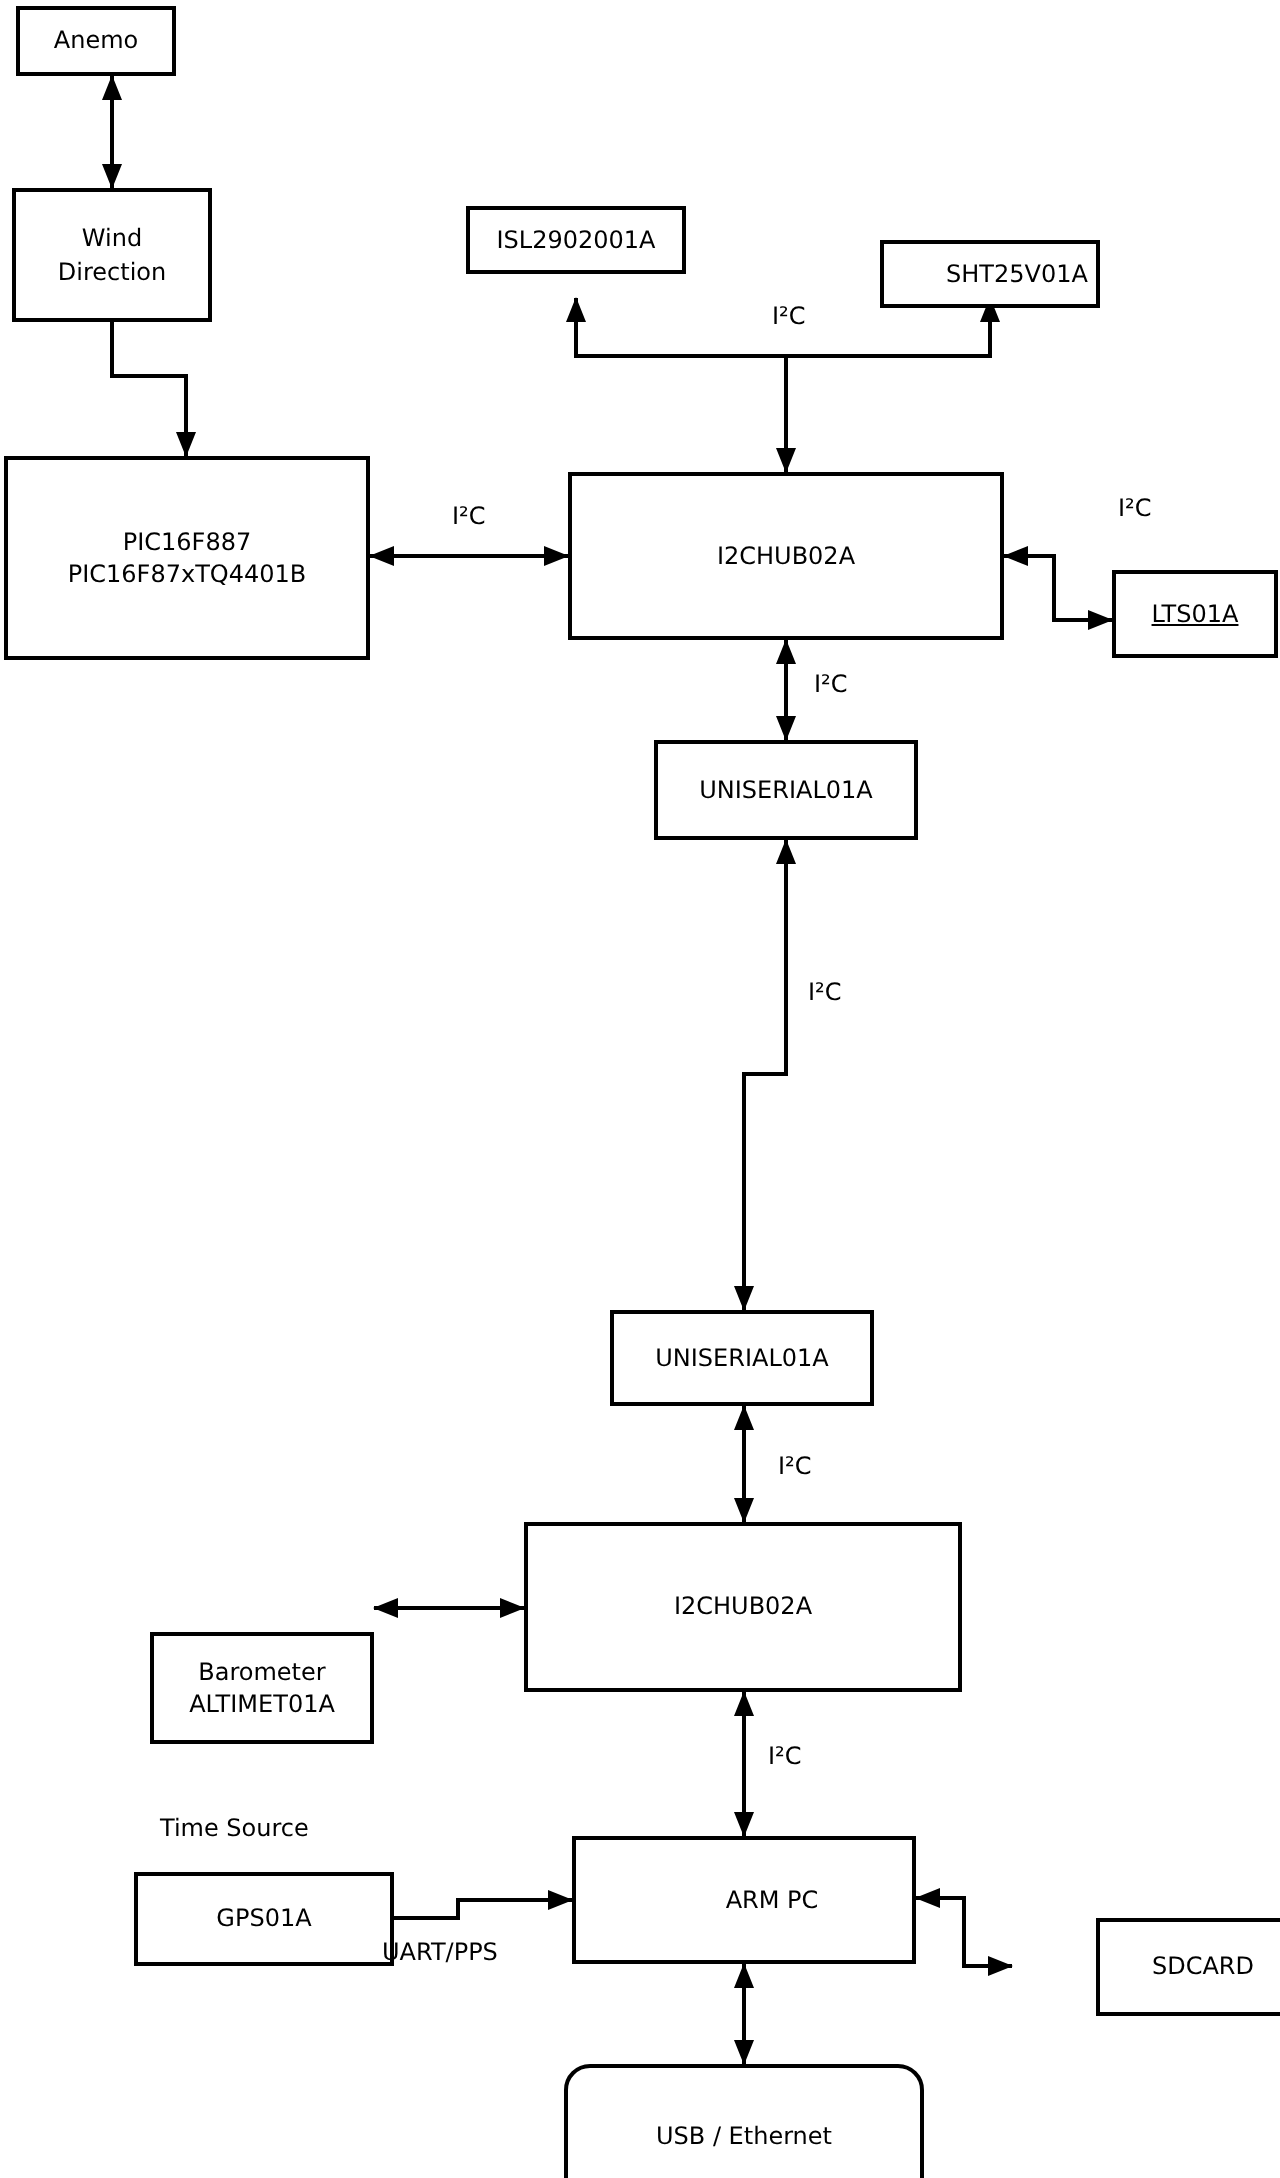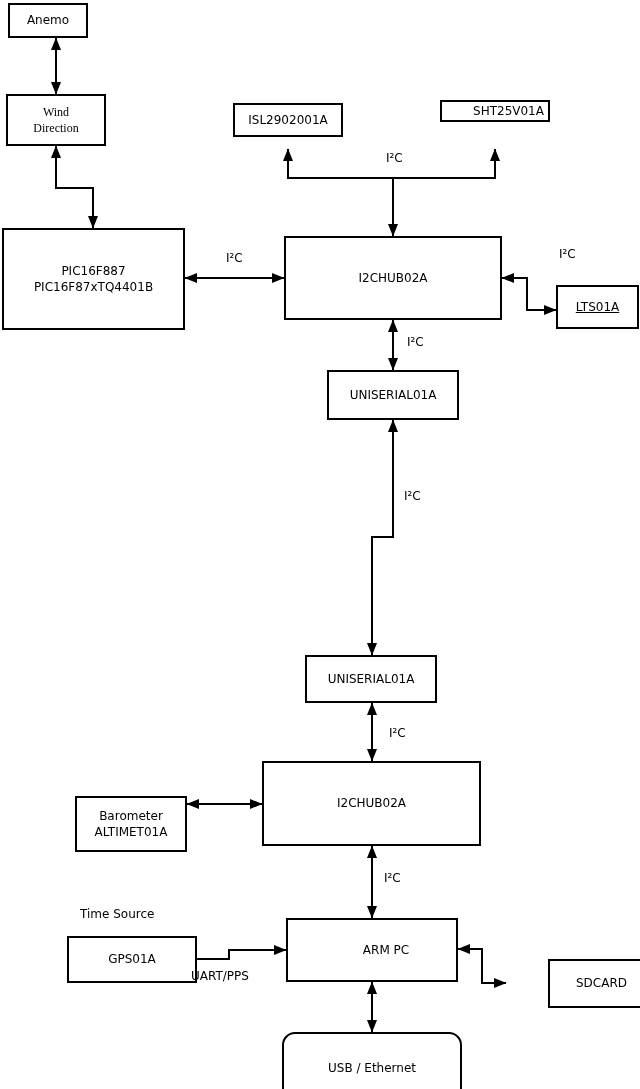--- a/index.html
+++ b/index.html
@@ -92,41 +92,41 @@
 
     <path class="wire" d="M173,959 L229,959 L229,950 L286,950" marker-end="url(#arr)"></path>
 
     <path class="wire" d="M458,949 L482,949 L482,983 L506,983" marker-start="url(#arr)" marker-end="url(#arr)"></path>
 
     <path class="wire" d="M372,982 L372,1032" marker-start="url(#arr)" marker-end="url(#arr)"></path>
   </svg>
 
   <div class="box" style="left:8px; top:3px; width:80px; height:35px;">Anemo</div>
 
-  <div class="box" style="left:6px; top:94px; width:100px; height:52px;font-family:Liberation Serif, serif;">Wind
+  <div class="box" style="left:6px; top:94px; width:100px; height:67px;">Wind
 Direction</div>
 
   <div class="box" style="left:2px; top:228px; width:183px; height:102px;">PIC16F887
 PIC16F87xTQ4401B</div>
 
   <div class="box" style="left:233px; top:103px; width:110px; height:34px;">ISL2902001A</div>
 
-  <div class="box" style="left:440px; top:100px; width:110px; height:22px;padding-left:27px;">SHT25V01A</div>
+  <div class="box" style="left:440px; top:120px; width:110px; height:34px;padding-left:27px;">SHT25V01A</div>
 
   <div class="box" style="left:284px; top:236px; width:218px; height:84px;">I2CHUB02A</div>
 
   <div class="box" style="left:556px; top:285px; width:83px; height:44px;text-decoration:underline;">LTS01A</div>
 
   <div class="box" style="left:327px; top:370px; width:132px; height:50px;">UNISERIAL01A</div>
 
   <div class="box" style="left:305px; top:655px; width:132px; height:48px;">UNISERIAL01A</div>
 
   <div class="box" style="left:262px; top:761px; width:219px; height:85px;">I2CHUB02A</div>
 
-  <div class="box" style="left:75px; top:796px; width:112px; height:56px;">Barometer
+  <div class="box" style="left:75px; top:816px; width:112px; height:56px;">Barometer
 ALTIMET01A</div>
 
   <div class="box" style="left:67px; top:936px; width:130px; height:47px;">GPS01A</div>
 
   <div class="box" style="left:286px; top:918px; width:172px; height:64px;padding-left:28px;">ARM PC</div>
 
   <div class="box" style="left:506px; top:959px; width:107px; height:49px;margin-left:42px;">SDCARD</div>
 
   <div class="box" style="left:282px; top:1032px; width:180px; height:72px;border-radius:13px;">USB / Ethernet</div>
 

